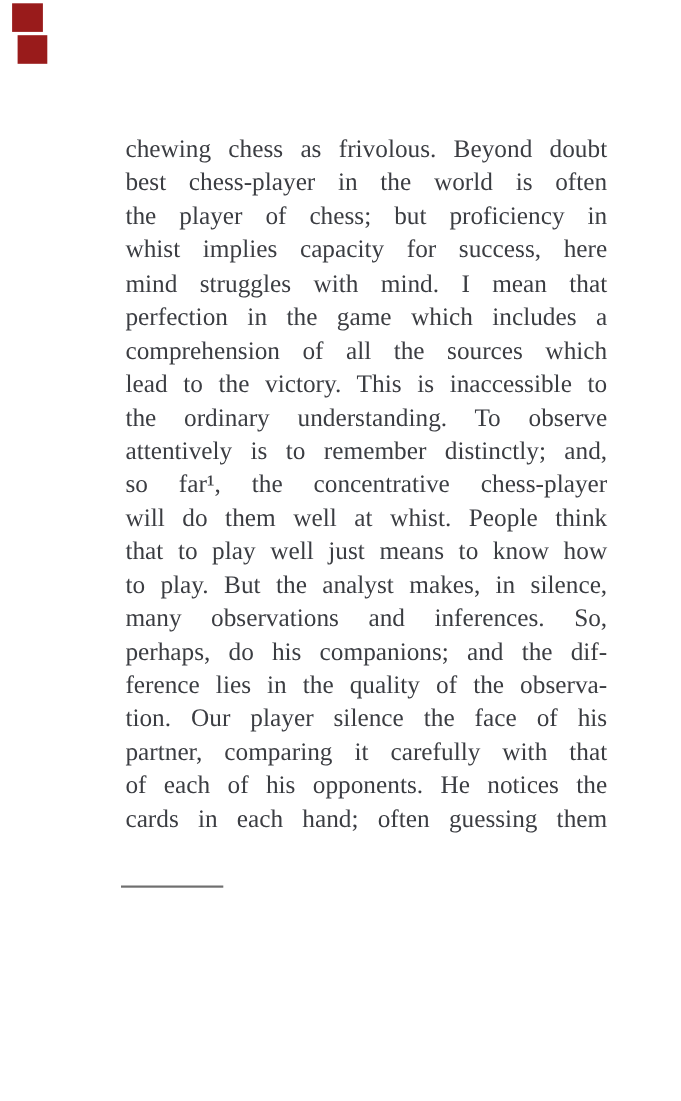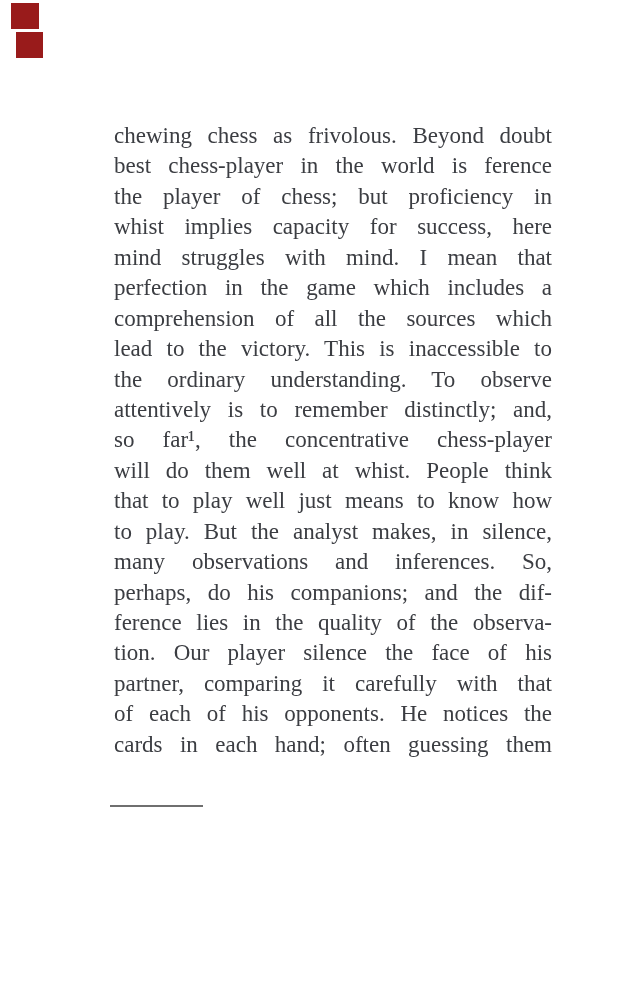--- a/index.html
+++ b/index.html
@@ -83,21 +83,21 @@
 </head>
 <body>
 
 <div class="page">
 
   <div class="marker marker-a"></div>
   <div class="marker marker-b"></div>
 
   <main class="text-block">
       <div class="line">chewing chess as frivolous. Beyond doubt</div>
-      <div class="line">best chess-player in the world is ference</div>
+      <div class="line">best chess-player in the world is often</div>
       <div class="line">the player of chess; but proficiency in</div>
       <div class="line">whist implies capacity for success, here</div>
       <div class="line">mind struggles with mind. I mean that</div>
       <div class="line">perfection in the game which includes a</div>
       <div class="line">comprehension of all the sources which</div>
       <div class="line">lead to the victory. This is inaccessible to</div>
       <div class="line">the ordinary understanding. To observe</div>
       <div class="line">attentively is to remember distinctly; and,</div>
       <div class="line">so far¹, the concentrative chess-player</div>
       <div class="line">will do them well at whist. People think</div>

